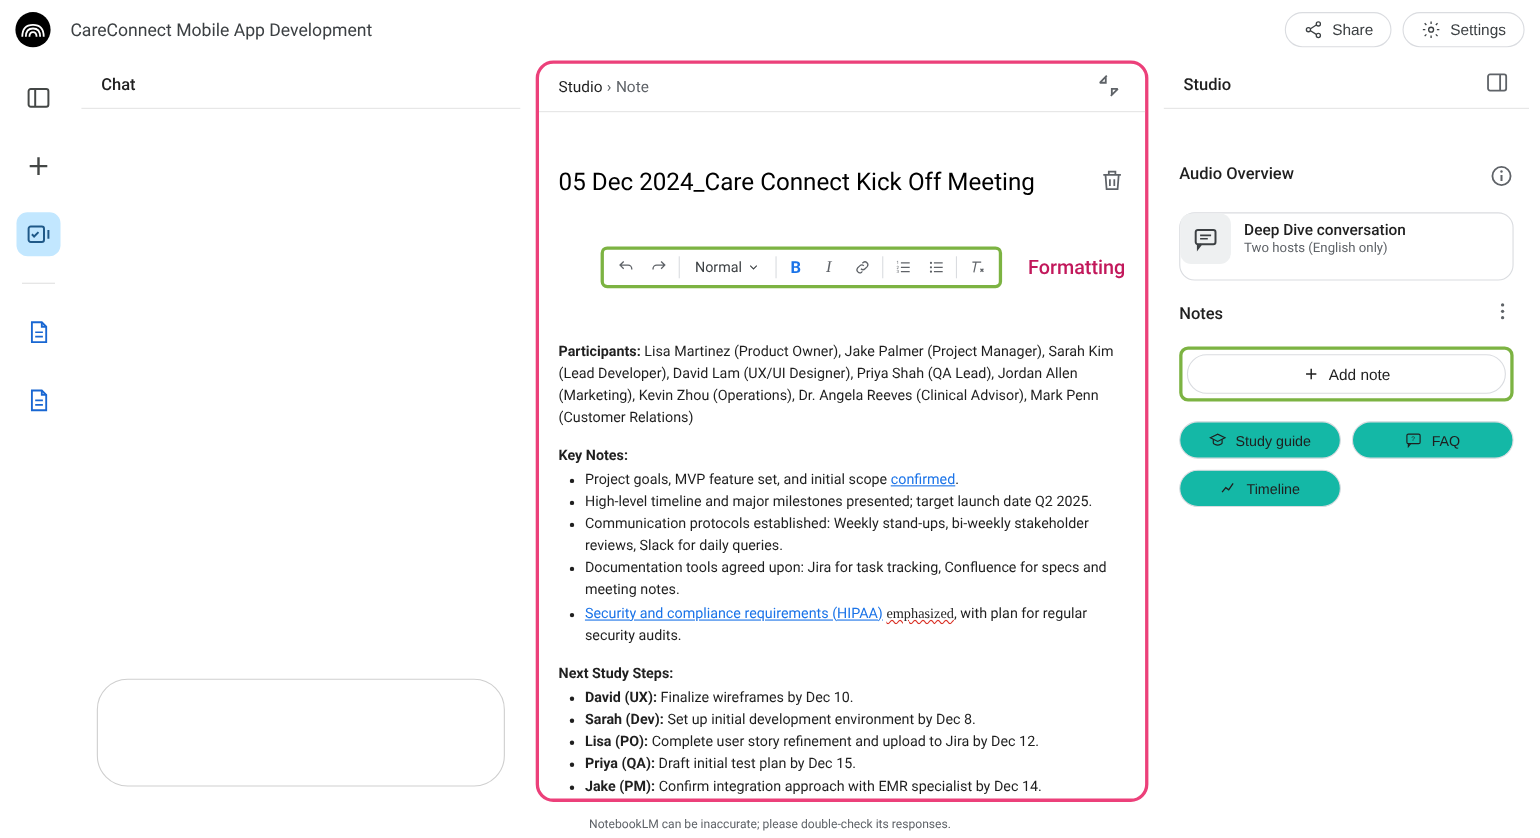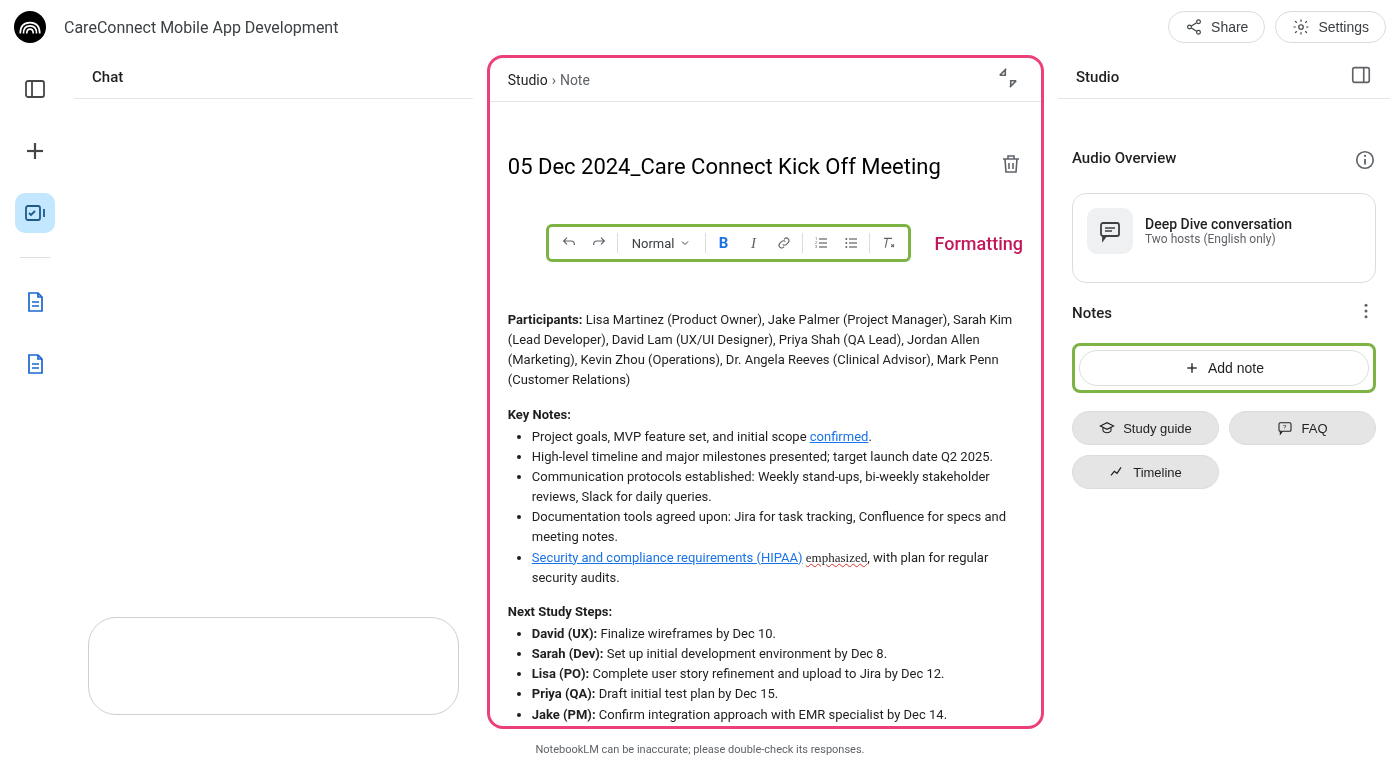--- a/index.html
+++ b/index.html
@@ -59,42 +59,42 @@
     .editor-body ul { list-style: disc; padding-left: 24px; margin: 2px 0; }
     .editor-body p { margin: 2px 0; }
     .editor-body .section { margin-bottom: 14px; }
 
     .studio-col { width: 332px; }
     .studio-body { padding: 14px 14px; display: flex; flex-direction: column; gap: 18px; }
     .audio-title { font-size: 15px; font-weight: 500; color: #1f1f1f; display: flex; }
     .info-icon { cursor: pointer; color: #5f6368; }
     .info-icon svg { width: 22px; height: 22px; }
 
-    .audio-card { border: 1px solid #dadce0; border-radius: 14px; padding: 14px; }
+    .audio-card { border: 1px solid #dadce0; border-radius: 14px; }
     .dd-row { display: flex; align-items: center; gap: 12px; margin-bottom: 14px; }
     .dd-icon { width: 46px; height: 46px; border-radius: 10px; background: #eef0f1; display: flex; align-items: center; justify-content: center; }
     .dd-icon svg { width: 24px; height: 24px; color: #3c4043; }
     .dd-txt { flex: 1; }
     .dd-main { font-size: 14px; font-weight: 500; color: #1f1f1f; }
     .dd-sub { font-size: 12px; color: #5f6368; }
     .dd-btns { display: flex; gap: 10px; }
     .btn-secondary { flex: 1; padding: 9px 0; text-align: center; border: none; border-radius: 22px; background: #e9eef6; color: #1f1f1f; font-size: 14px; font-weight: 500; cursor: pointer; }
     .btn-primary { flex: 1; padding: 9px 0; text-align: center; border: none; border-radius: 22px; background: #1a73e8; color: #fff; font-size: 14px; font-weight: 500; cursor: pointer; }
 
     .notes-header { display: flex; align-items: center; }
     .notes-title { font-size: 15px; font-weight: 500; color: #1f1f1f; flex: 1; }
     .more-btn { cursor: pointer; color: #5f6368; }
     .more-btn svg { width: 20px; height: 20px; }
 
     .add-note-wrap { border: 3px solid #7cb342; border-radius: 8px; padding: 4px; }
     .add-note-btn { width: 100%; padding: 9px 0; display: flex; align-items: center; justify-content: center; gap: 8px; border: 1px solid #dadce0; border-radius: 22px; background: #fff; font-size: 14px; color: #1f1f1f; cursor: pointer; }
     .add-note-btn svg { width: 16px; height: 16px; }
 
     .quick-btns { display: flex; flex-wrap: wrap; gap: 10px; }
-    .quick-btn { width: calc(50% - 5px); padding: 8px 0; display: flex; align-items: center; justify-content: center; gap: 8px; border: 1px solid #dadce0; border-radius: 22px; background: #e5e5e5; font-size: 13px; color: #1f1f1f; cursor: pointer; }
+    .quick-btn { width: calc(50% - 5px); padding: 8px 0; display: flex; align-items: center; justify-content: center; gap: 8px; border: 1px solid #dadce0; border-radius: 22px; background: #14b8a6; font-size: 13px; color: #1f1f1f; cursor: pointer; }
     .quick-btn svg { width: 16px; height: 16px; }
 
     .toggle-panel-btn { cursor: pointer; color: #5f6368; }
     .toggle-panel-btn svg { width: 22px; height: 22px; }
 
     .disclaimer { text-align: center; font-size: 11px; color: #5f6368; padding: 4px 0 6px 0; }
   </style>
 </head>
 <body>
 

